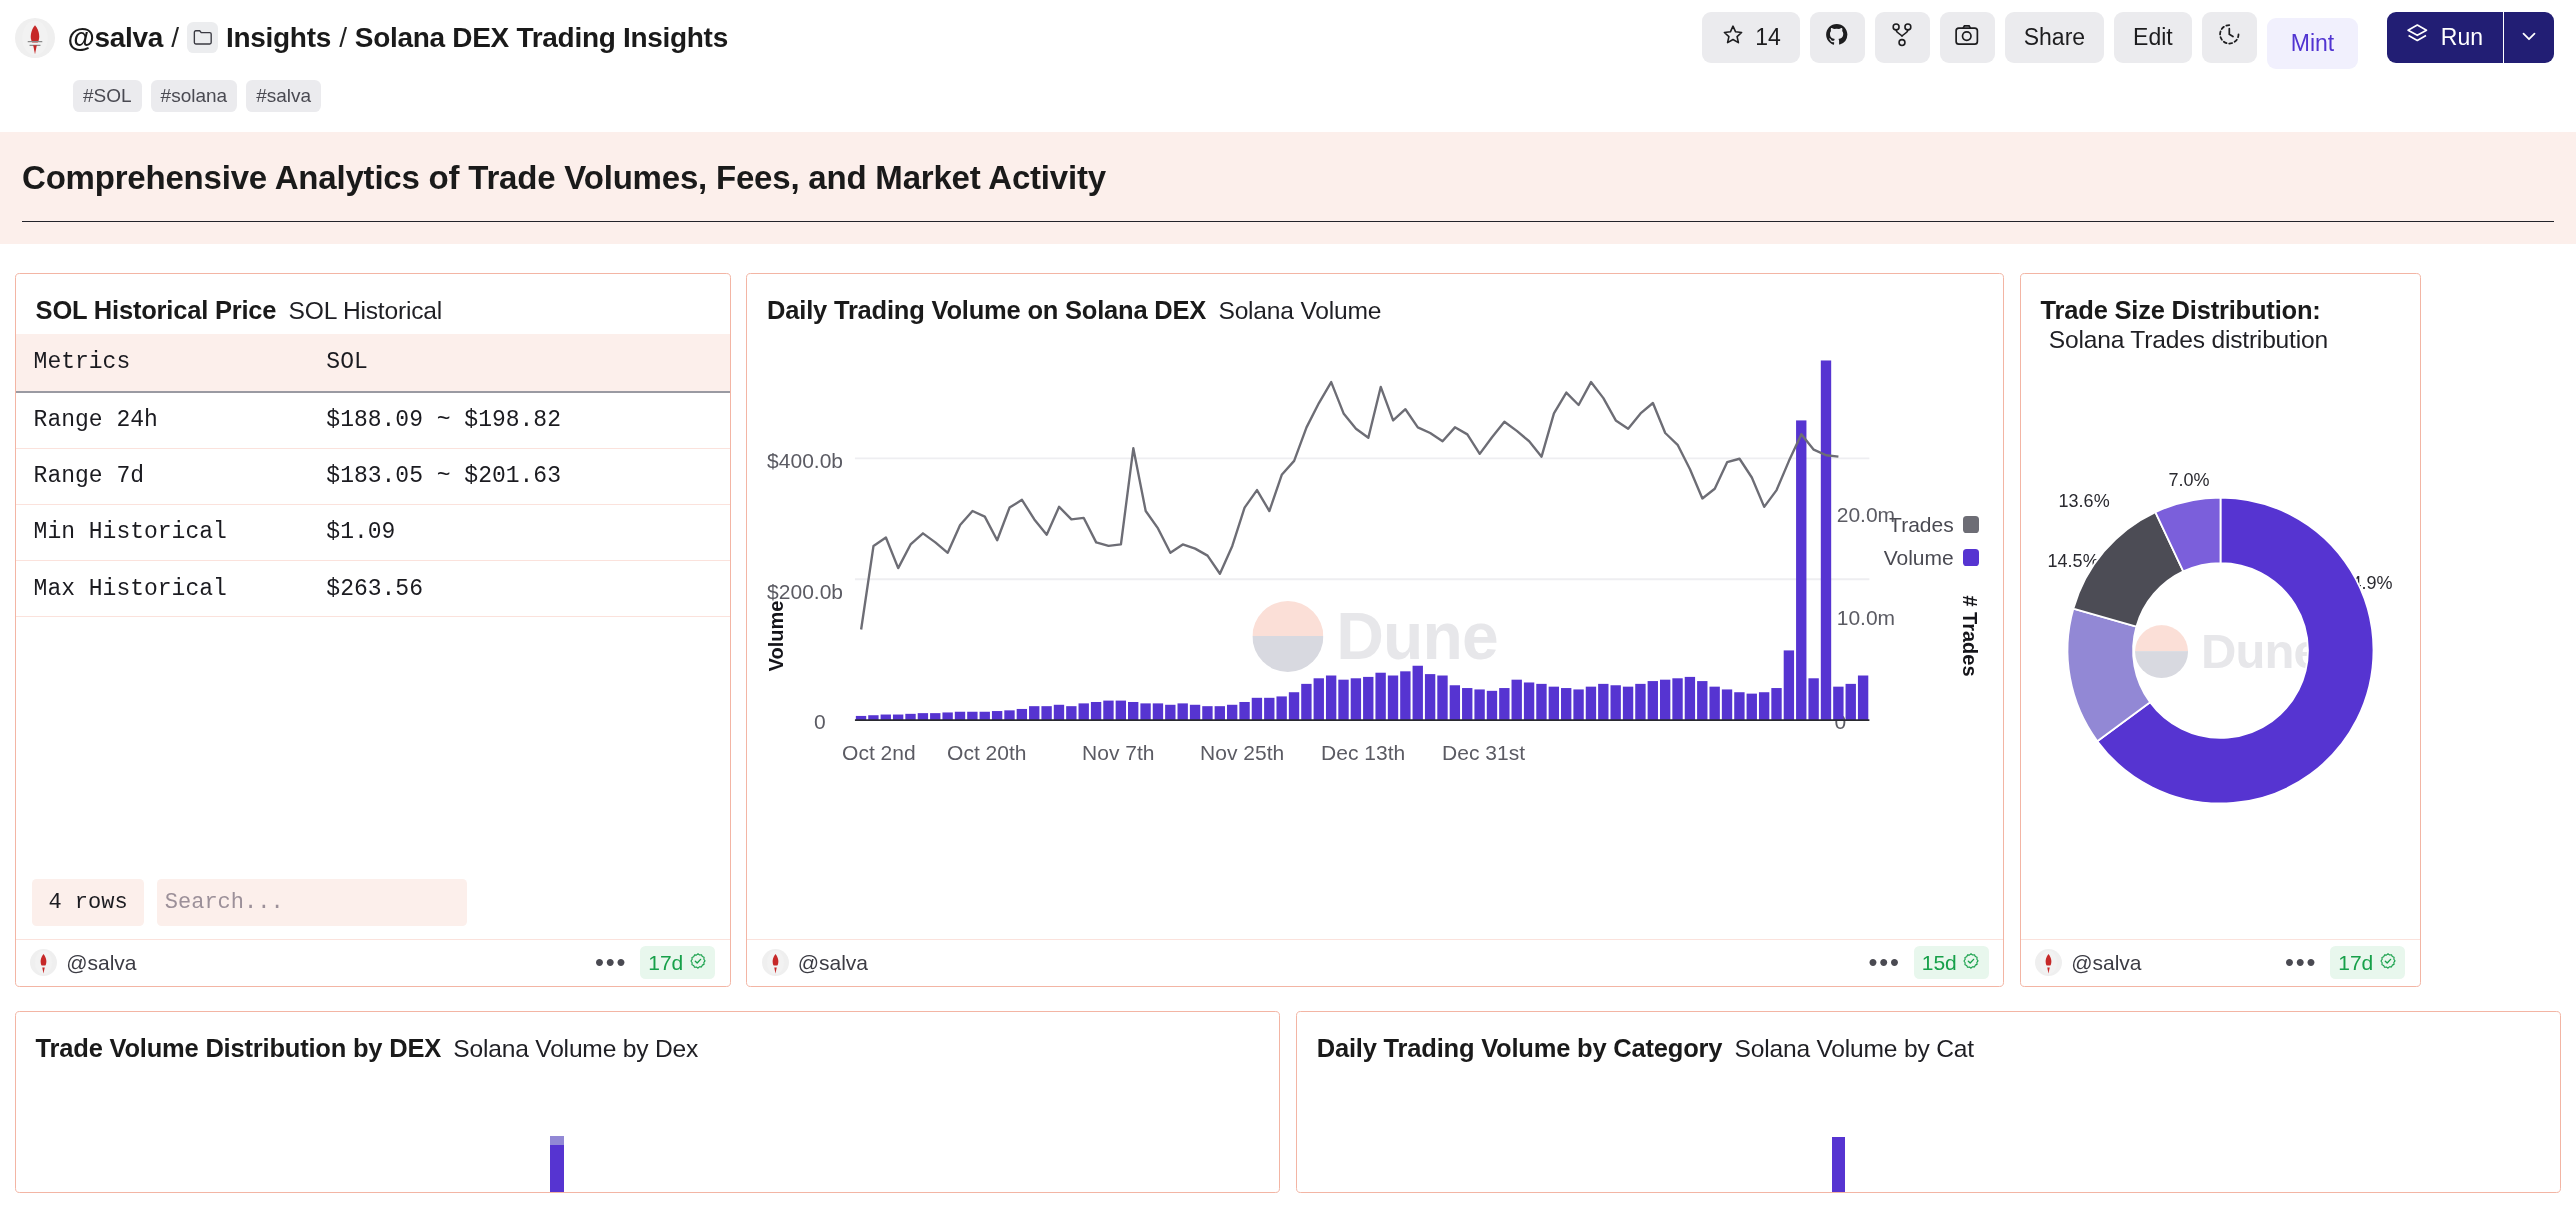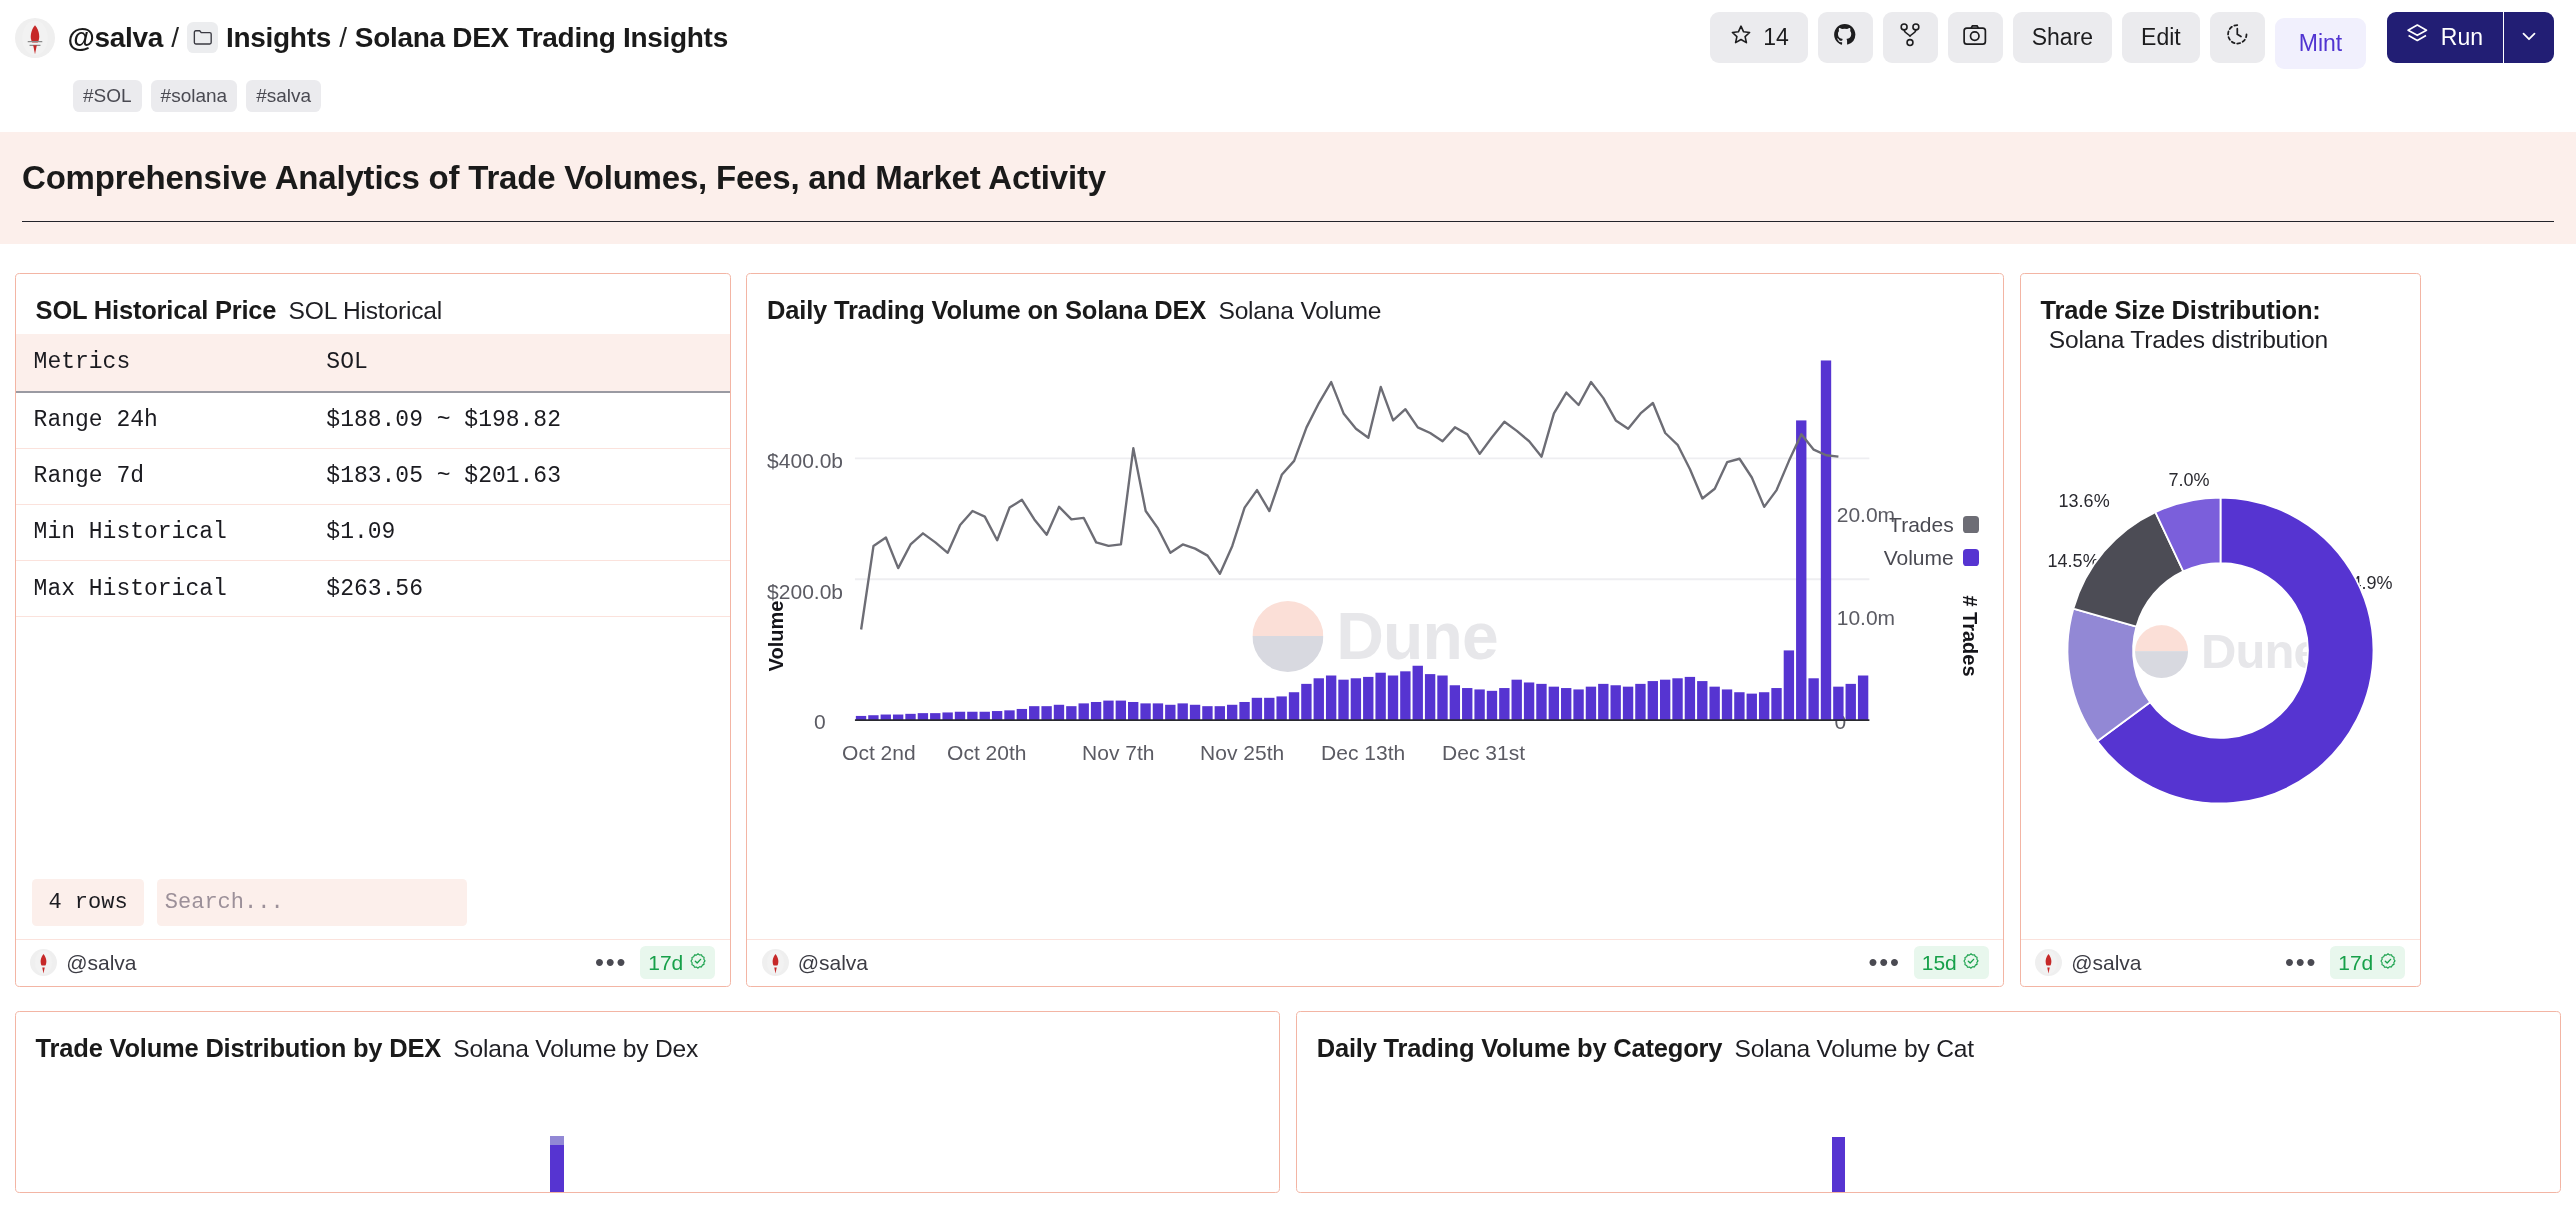--- a/index.html
+++ b/index.html
@@ -36,21 +36,21 @@
   }
   .toolbar { margin-left: auto; display: flex; align-items: center; gap: 10px; }
   .tbtn {
     height: 51px; border-radius: 9px; background: #ebebee;
     display: flex; align-items: center; justify-content: center;
     gap: 10px; padding: 0 19px; font-size: 23px; color: #1d1d1f;
     border: none; cursor: pointer; font-family: inherit;
   }
   .tbtn.icon-only { width: 55px; padding: 0; }
   .tbtn.mint { background: #f1f0fd; color: #5134d1; padding: 0 24px; margin-top: 12px; }
-  .run-group { display: flex; align-items: flex-end; margin-left: 11px; }
+  .run-group { display: flex; align-items: flex-end; margin-left: 19px; }
   .run-btn {
     height: 51px; background: #221e74; color: #fff;
     border-radius: 9px 0 0 9px; display: flex; align-items: center;
     gap: 11px; padding: 0 20px 0 18px; font-size: 23px;
     border: none; cursor: pointer; font-family: inherit;
   }
   .run-caret {
     height: 51px; width: 51px; background: #221e74; color: #fff;
     border-radius: 0 9px 9px 0; border-left: 1.8px solid #ffffff;
     display: flex; align-items: center; justify-content: center;

